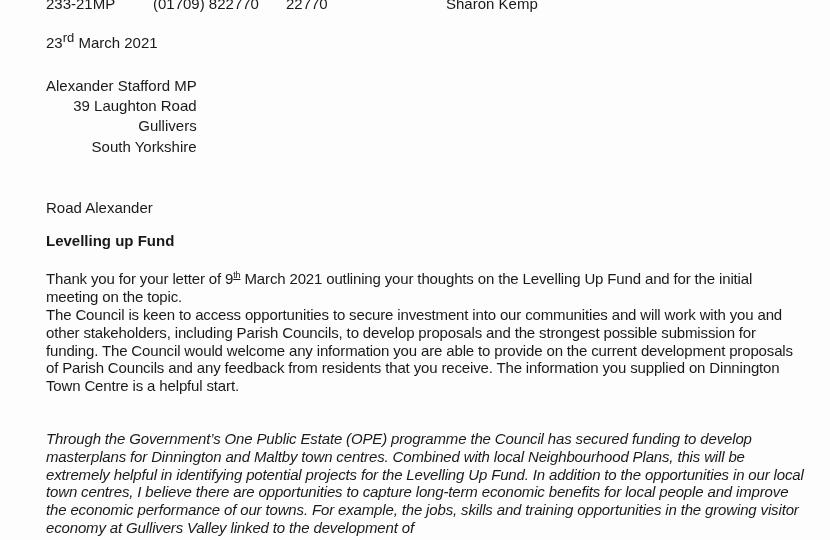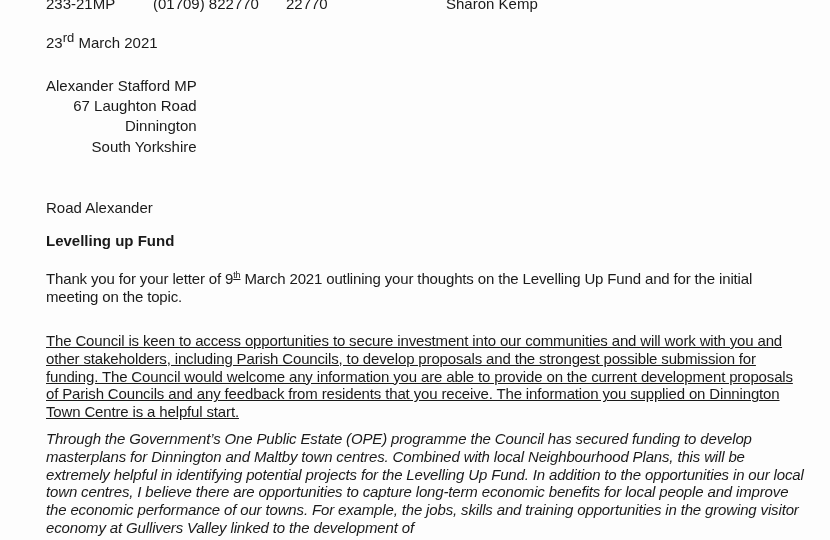--- a/index.html
+++ b/index.html
@@ -89,41 +89,41 @@
       letter-spacing: -0.15px;
       font-size: 15px;
     }
     .para sup {
       font-size: 9px;
       vertical-align: 6px;
       line-height: 0;
       text-decoration: underline;
     }
     .p1 { top: 270px; }
-    .p2 { top: 332px; text-decoration: underline; }
+    .p2 { top: 306px; }
     .p3 { top: 430px; font-style: italic; }
   </style>
 </head>
 <body>
 
 <div class="page">
 
   <div class="ref-row">
     <span class="ref-our">233-21MP</span>
     <span class="ref-phone">(01709) 822770</span>
     <span class="ref-ext">22770</span>
     <span class="ref-contact">Sharon Kemp</span>
   </div>
 
   <div class="date"><span>23</span><sup>rd</sup><span> March 2021</span></div>
 
   <div class="address">
     <div>Alexander Stafford MP</div>
-    <div>67 Laughton Road</div>
-    <div>Dinnington</div>
+    <div>39 Laughton Road</div>
+    <div>Gullivers</div>
     <div>South Yorkshire</div>
   </div>
 
   <div class="salutation">Road Alexander</div>
 
   <div class="subject">Levelling up Fund</div>
 
   <div class="para p1"><span>Thank you for your letter of 9</span><sup>th</sup><span> March 2021 outlining your thoughts on the Levelling Up Fund and for the initial meeting on the topic.</span></div>
 
   <div class="para p2">The Council is keen to access opportunities to secure investment into our communities and will work with you and other stakeholders, including Parish Councils, to develop proposals and the strongest possible submission for funding. The Council would welcome any information you are able to provide on the current development proposals of Parish Councils and any feedback from residents that you receive. The information you supplied on Dinnington Town Centre is a helpful start.</div>

